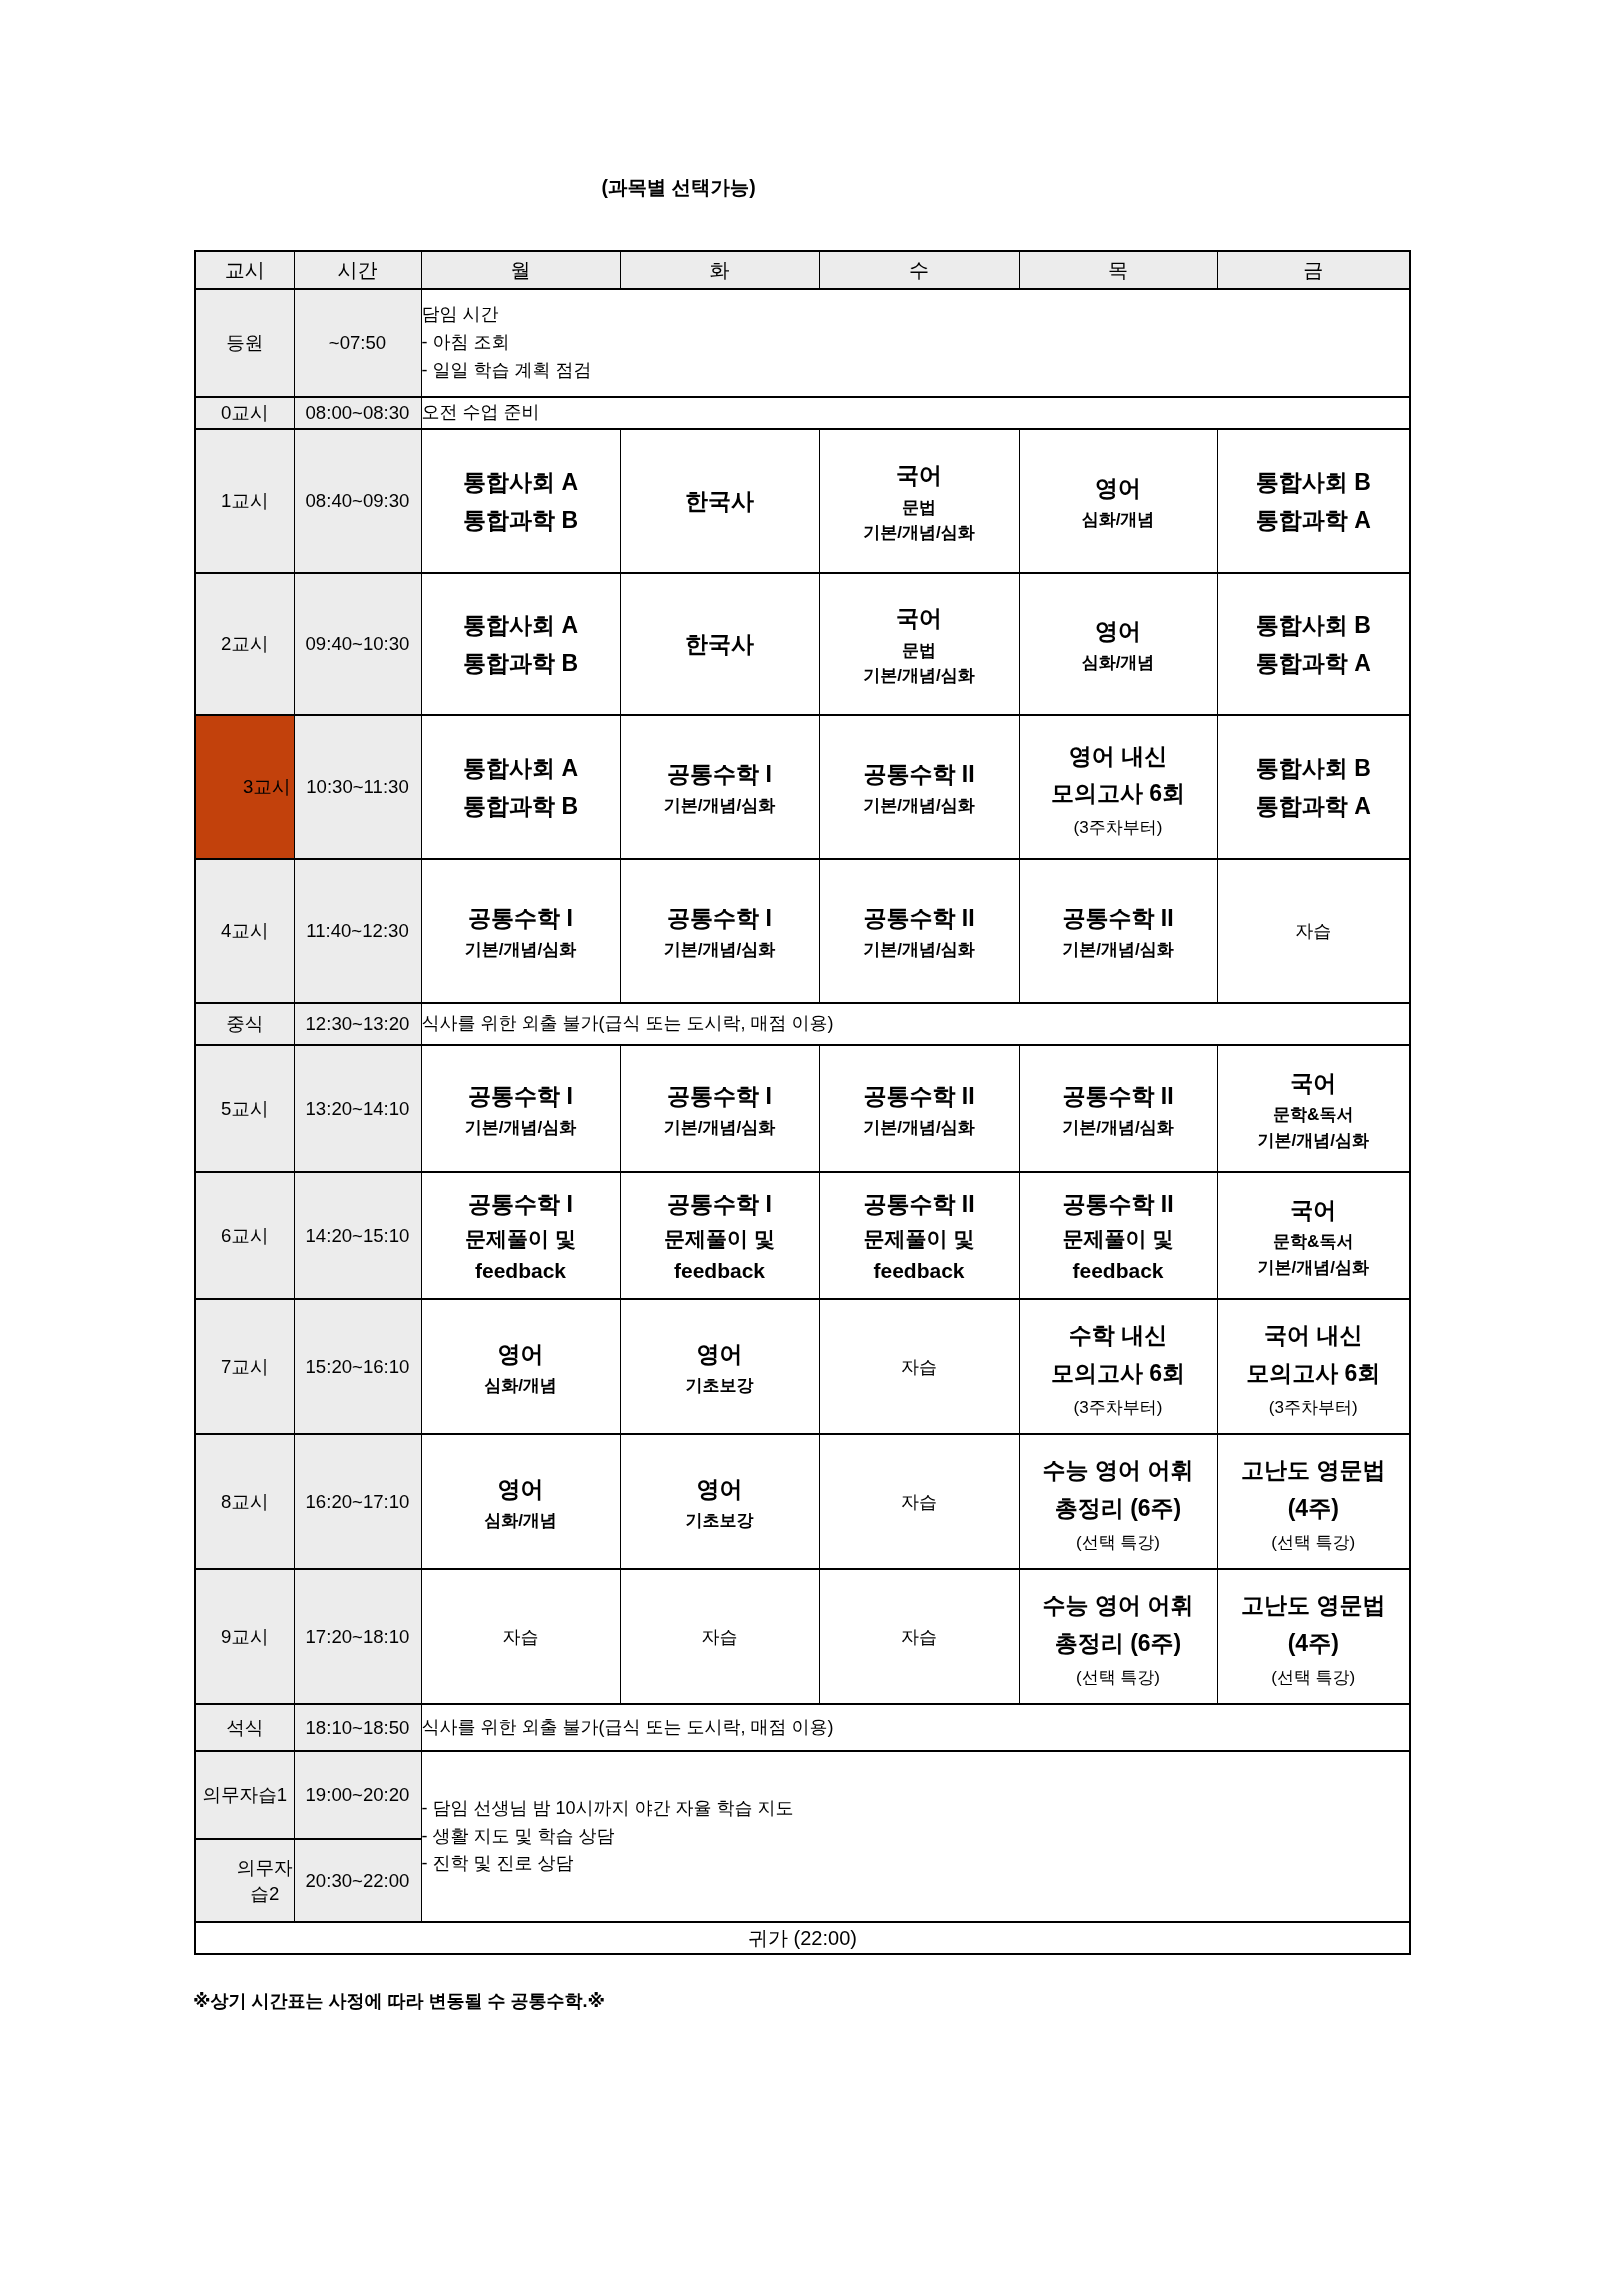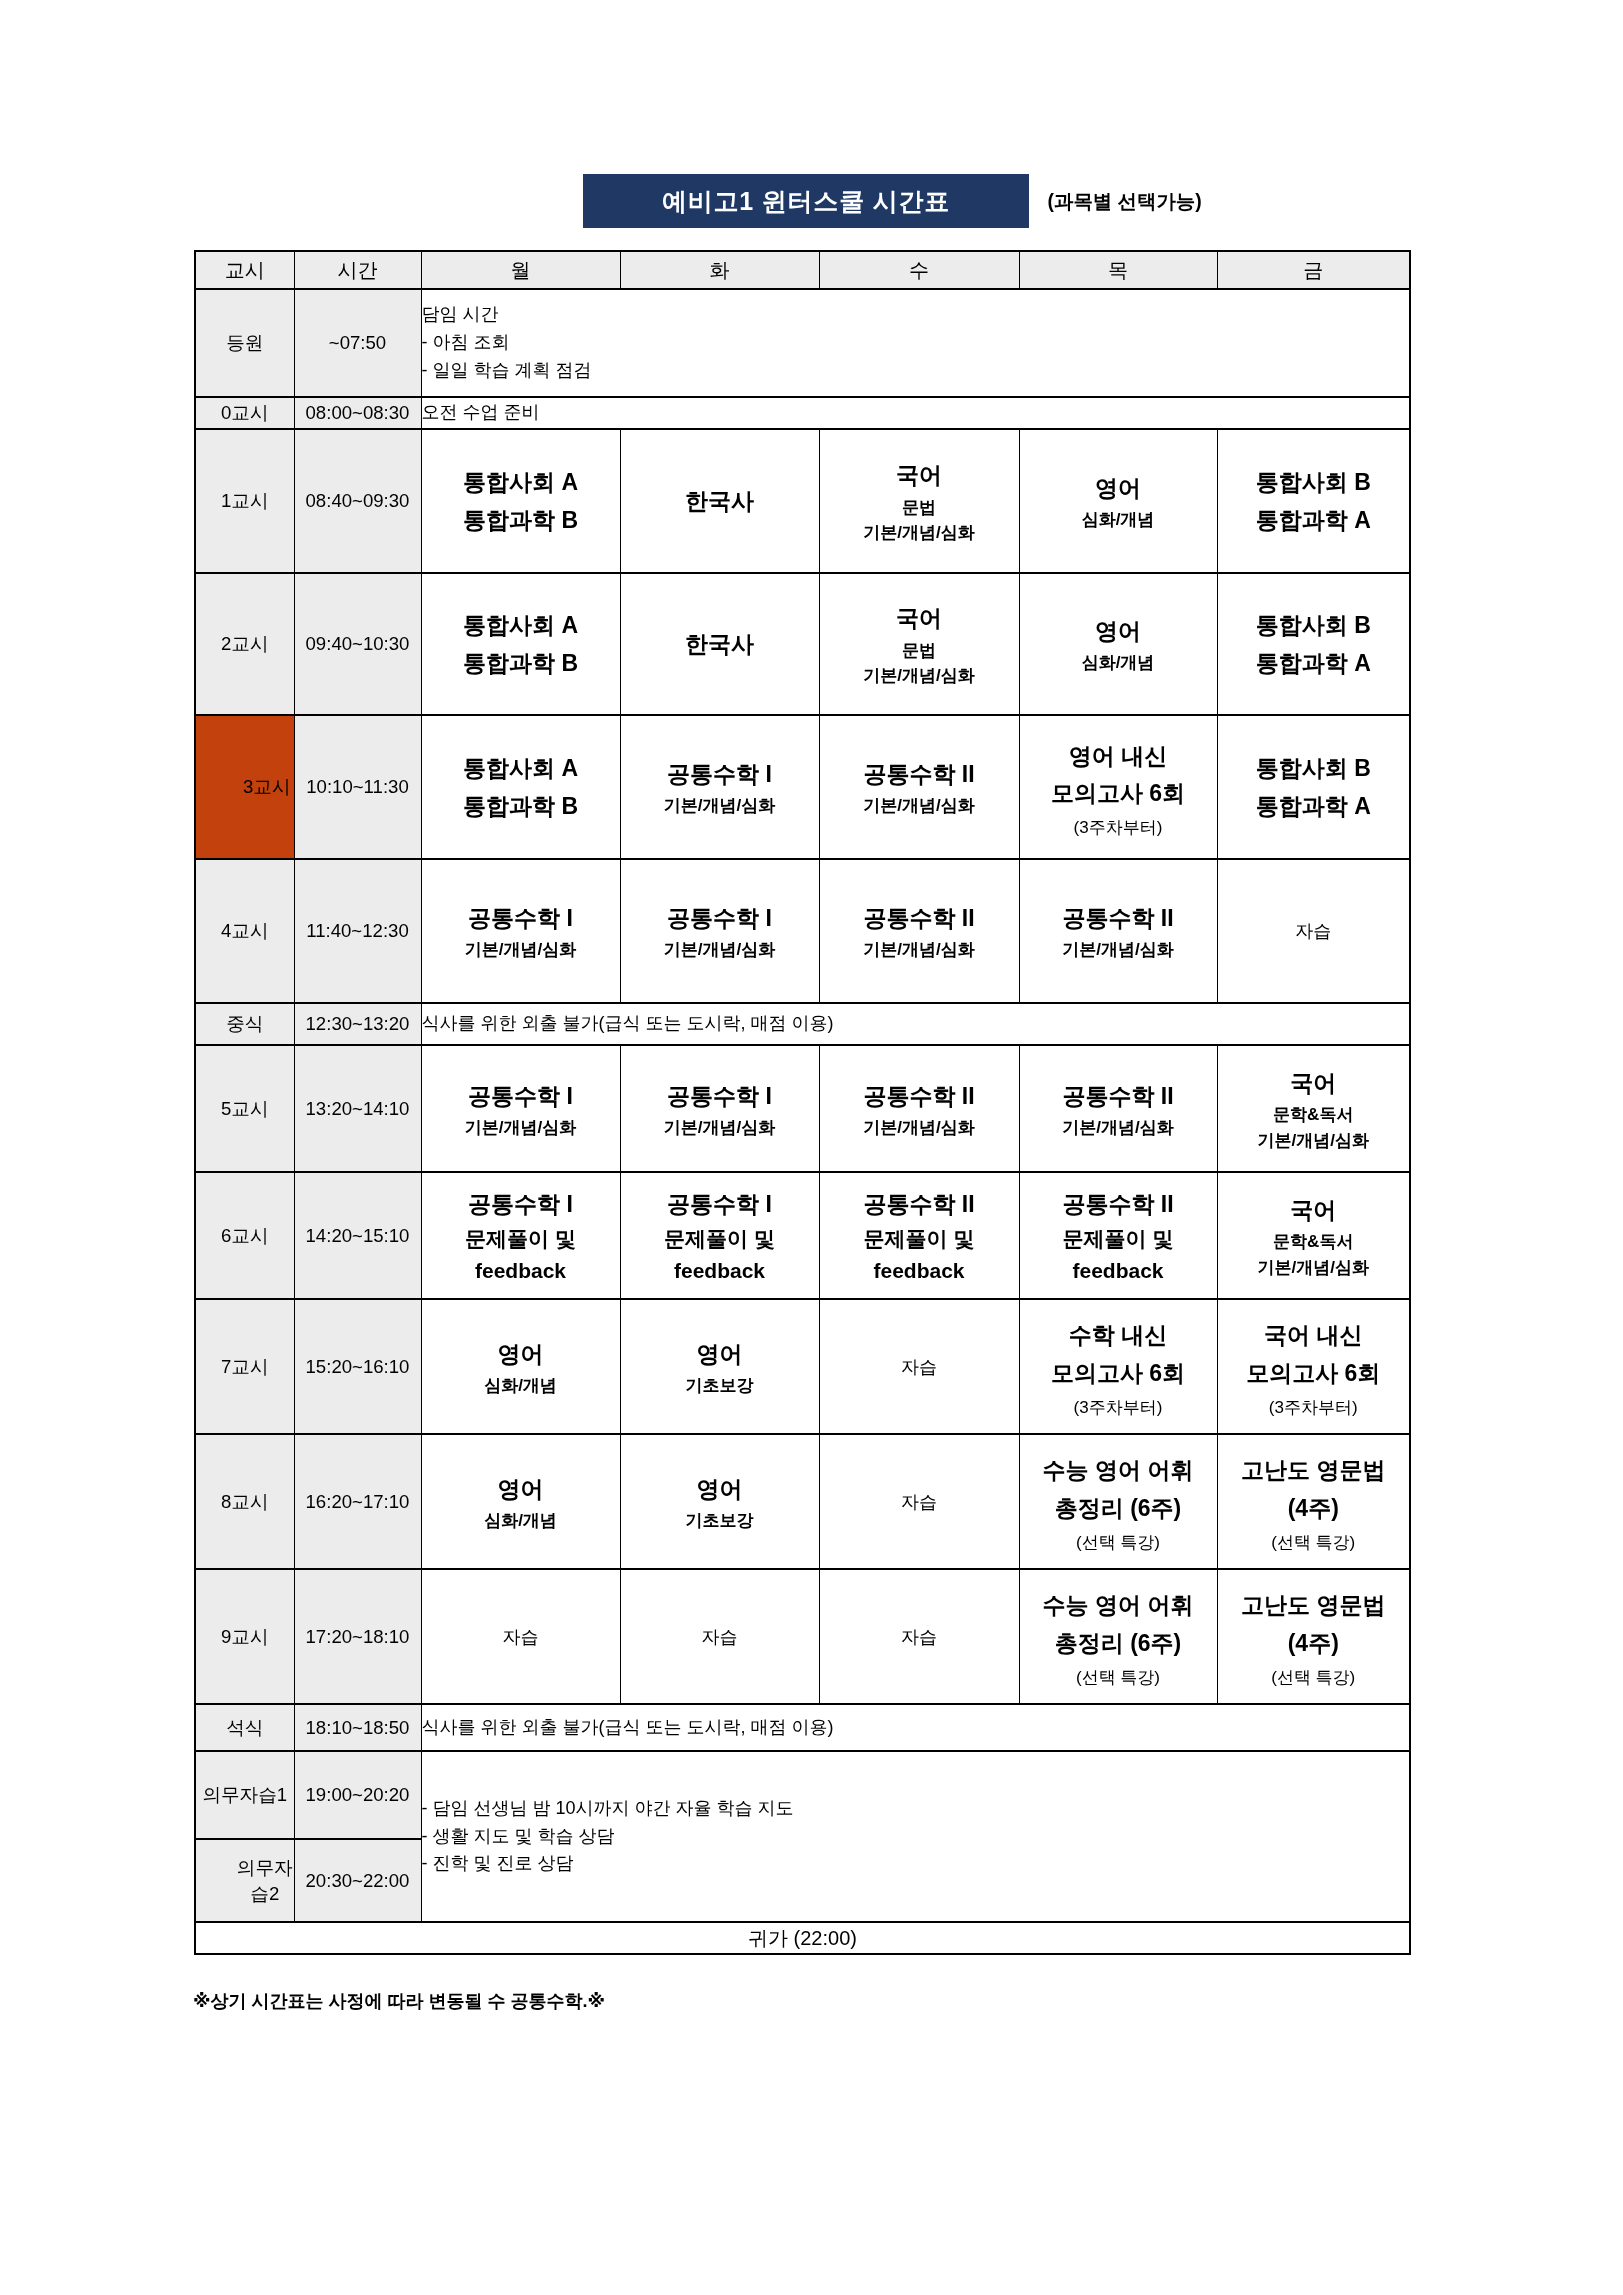--- a/index.html
+++ b/index.html
@@ -32,21 +32,20 @@
   .l-mid{font-size:21px;font-weight:700;line-height:1.35;margin:3.4px 0;}
   .l-sub{font-size:17px;font-weight:700;line-height:1.3;margin:3.4px 0;}
   .l-note{font-size:17px;font-weight:400;margin-top:6.8px;}
   .l-plain{font-size:18px;font-weight:400;}
   .footnote{position:absolute;left:193px;top:1989px;font-size:18px;font-weight:700;}
 </style>
 </head>
 <body>
 
 <div class="titlebar-wrap">
-  <div class="titlebar" id="titlebar" style="background: rgb(31, 56, 100); color: rgb(255, 255, 255);">예비고1 윈터스쿨 시간표</div>
   <div class="title-note">(과목별 선택가능)</div>
 </div>
 
 <table class="tt" id="timetable">
   <colgroup id="cols">
       <col style="width: 99px;">
       <col style="width: 127px;">
       <col style="width: 199px;">
       <col style="width: 199px;">
       <col style="width: 200px;">
@@ -124,21 +123,21 @@
           <div class="l-title">영어</div>
           <div class="l-sub">심화/개념</div>
         </td>
         <td class="day">
           <div class="l-title">통합사회 B</div>
           <div class="l-title">통합과학 A</div>
         </td>
       </tr>
       <tr style="height: 144px;">
         <td class="lbl" style="background: #c2410c; padding-left: 44px;">3교시</td>
-        <td class="lbl" style="background: rgb(236, 236, 236);">10:10~11:30</td>
+        <td class="lbl" style="background: rgb(236, 236, 236);">10:30~11:30</td>
         <td class="day">
           <div class="l-title">통합사회 A</div>
           <div class="l-title">통합과학 B</div>
         </td>
         <td class="day">
           <div class="l-title">공통수학 I</div>
           <div class="l-sub">기본/개념/심화</div>
         </td>
         <td class="day">
           <div class="l-title">공통수학 II</div>

